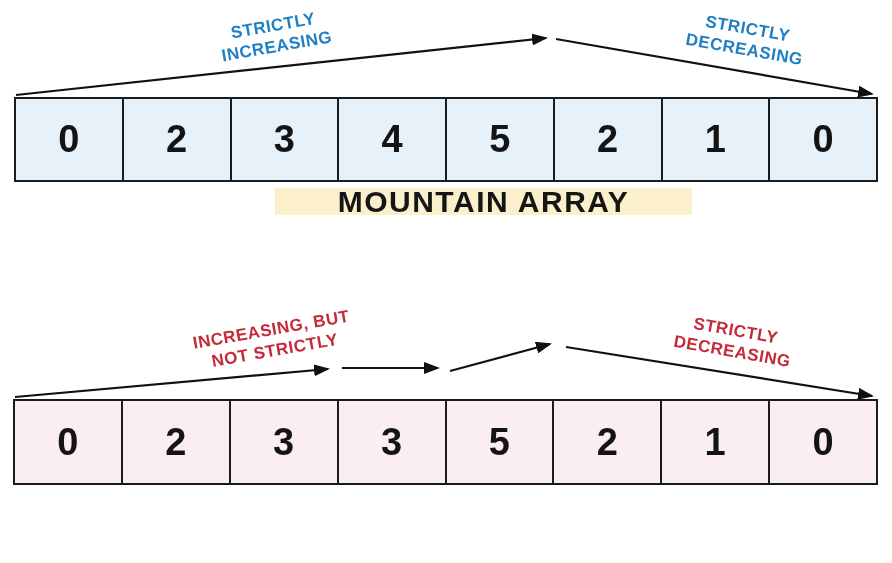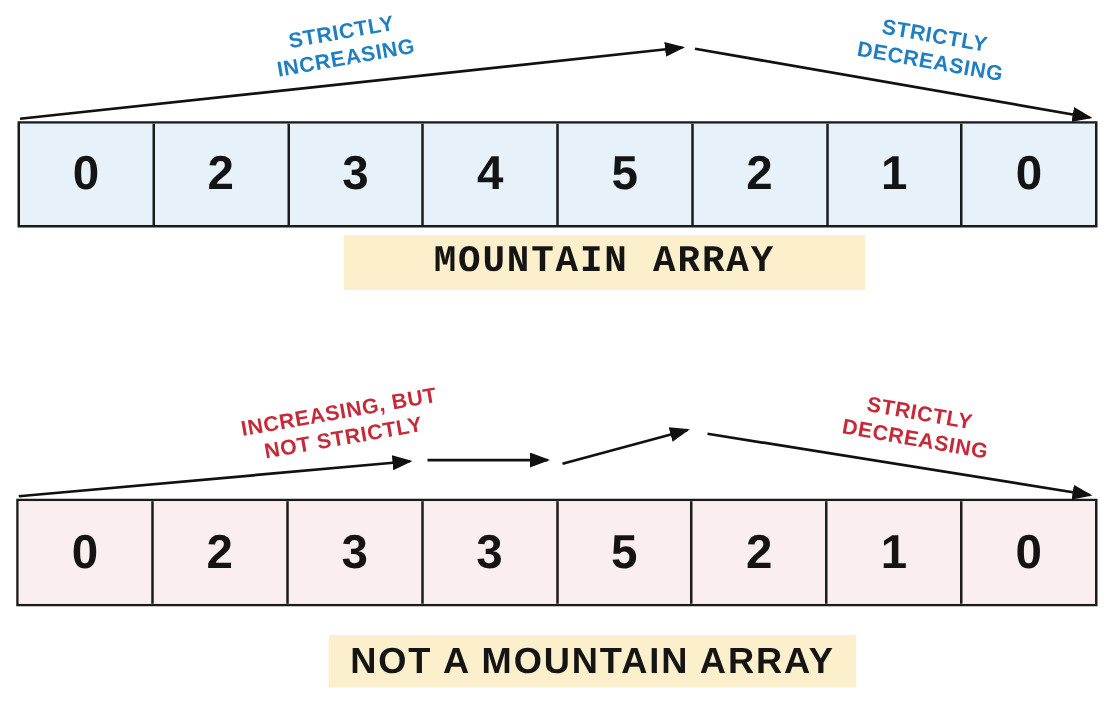--- a/index.html
+++ b/index.html
@@ -42,21 +42,21 @@
     position: absolute;
     background: var(--caption-bg, #fbf0cb);
     display: flex;
     align-items: center;
     justify-content: center;
     font-weight: 700;
     letter-spacing: 1.5px;
     color: #151515;
     white-space: nowrap;
   }
-  .caption.mountain-caption { left: 275px; top: 188px; width: 417px; height: 44px; font-size: 30px; font-family: Liberation Mono, monospace; }
+  .caption.mountain-caption { left: 275px; top: 188px; width: 417px; height: 27px; font-size: 30px; }
   .caption.not-mountain-caption { left: 263px; top: 508px; width: 422px; height: 42px; font-size: 29px; }
   .annotation {
     position: absolute;
     text-align: center;
     font-weight: 700;
     font-size: 17px;
     line-height: 21px;
     letter-spacing: 0.5px;
     white-space: nowrap;
   }
@@ -125,15 +125,14 @@
     <div class="cell">0</div>
     <div class="cell">2</div>
     <div class="cell">3</div>
     <div class="cell">3</div>
     <div class="cell">5</div>
     <div class="cell">2</div>
     <div class="cell">1</div>
     <div class="cell">0</div>
   </div>
 
-  <div class="caption not-mountain-caption">NOT A MOUNTAIN ARRAY</div>
 
 </div>
 
 </body></html>

